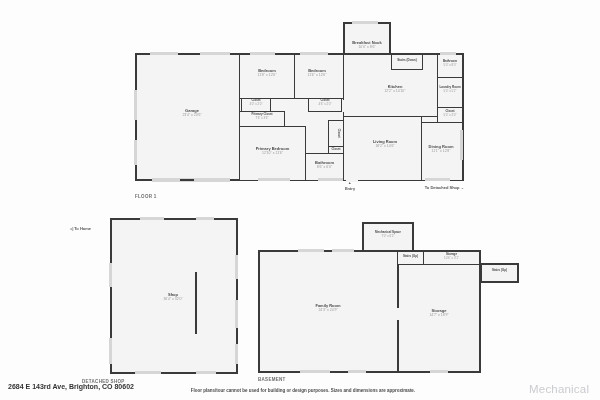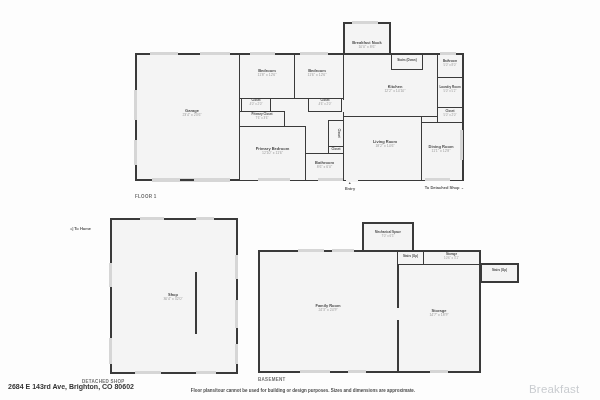--- a/index.html
+++ b/index.html
@@ -207,15 +207,15 @@
     <div class="rdim">24'3" x 24'9"</div>
   </div>
   <div class="rlabel" style="left:414px; top:308px; width:50px;">
     <div class="rname">Storage</div>
     <div class="rdim">14'7" x 18'9"</div>
   </div>
   <div class="plan-title" style="left:258px; top:377px;">BASEMENT</div>
 
   <div class="addr">2684 E 143rd Ave, Brighton, CO 80602</div>
   <div class="disclaimer">Floor plans/tour cannot be used for building or design purposes. Sizes and dimensions are approximate.</div>
-  <div class="watermark">Breakfast</div>
+  <div class="watermark">Mechanical</div>
 
 </div>
 
 </body></html>

